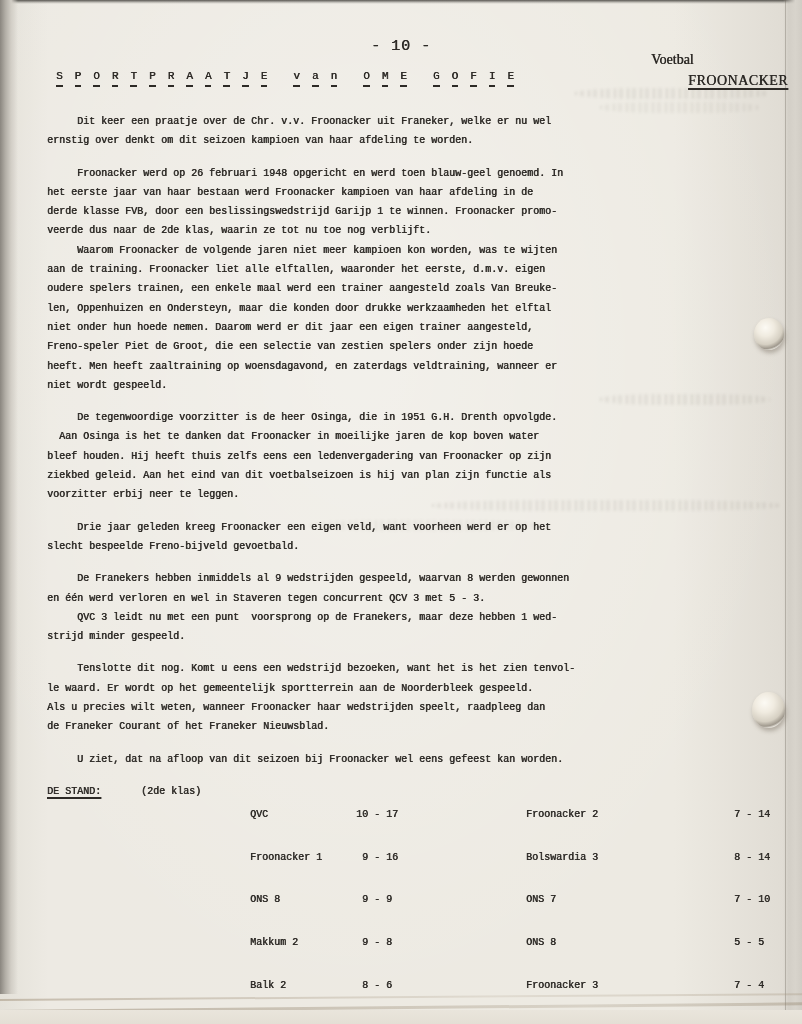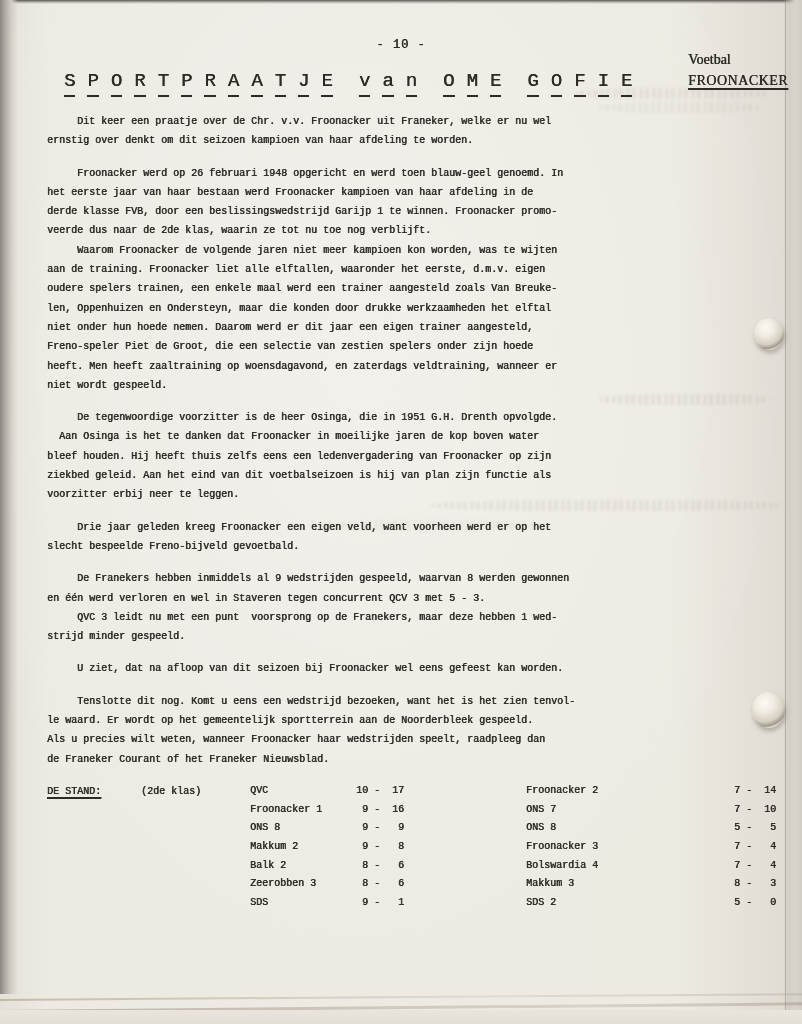--- a/index.html
+++ b/index.html
@@ -67,36 +67,37 @@
       rgba(95,88,76,0.25) 5px 9px, transparent 9px 13px);
   }
   .smudge-1 { left: 575px; top: 88px; width: 195px; }
   .smudge-1b { left: 600px; top: 102px; width: 160px; opacity: 0.28; }
   .smudge-2 { left: 600px; top: 394px; width: 170px; }
   .smudge-3 { left: 432px; top: 500px; width: 348px; }
   .smudge-4 { left: 310px; top: 520px; width: 230px; opacity: 0.25; }
   
   .page-number {
     position: absolute; top: 38px; left: 0; right: 0;
-    text-align: center; font-size: 12px; letter-spacing: 1px;
+    text-align: center; font-size: 15px; letter-spacing: 1px;
   }
   .corner {
     position: absolute; top: 49px; right: 14px;
     font-size: 14px; line-height: 21px; font-family: Liberation Serif, serif;
   }
   .corner .l2 {
     display: inline-block;
     text-decoration: underline;
     text-underline-offset: 3px;
     text-decoration-thickness: 1.5px;
     letter-spacing: 0.5px;
+    margin-left: 37px;
   }
   .title {
-    position: absolute; left: 64px; top: 70px;
-    font-size: 19px; white-space: nowrap;
+    position: absolute; left: 56px; top: 70px;
+    font-size: 11px; white-space: nowrap;
   }
   .title .tch {
     display: inline-block;
     border-bottom: 2px solid var(--ink);
     padding: 0 0 3px 0;
     margin-right: 12px;
   }
   .title .tsp { display: inline-block; width: 14px; }
   
   .content {
@@ -114,21 +115,21 @@
   .st-division { position: absolute; left: 94px; top: 0; }
   .st-col { position: absolute; top: 0; line-height: 18.7px; }
   .st-col-left { left: 203px; }
   .st-col-right { left: 443px; }
   .st-row { white-space: pre; }
   .st-team { display: inline-block; }
   .st-col-left .st-team { width: 100px; }
   .st-col-right .st-team { width: 196px; margin-left: 36px; }
   .st-played { display: inline-block; width: 18px; text-align: right; }
   .st-dash { display: inline-block; margin: 0 6px; }
-  .st-pts { display: inline-block; width: 18px; text-align: right; }
+  .st-pts { display: inline-block; width: 18px; text-align: left; margin-top: 24px; }
 </style>
 </head>
 <body>
 
 <div class="page">
 
   <div class="edge-top"></div>
   <div class="edge-left"></div>
   <div class="edge-right"></div>
   <div class="smudge smudge-1"></div>
@@ -166,41 +167,42 @@
   Aan Osinga is het te danken dat Froonacker in moeilijke jaren de kop boven water
 bleef houden. Hij heeft thuis zelfs eens een ledenvergadering van Froonacker op zijn
 ziekbed geleid. Aan het eind van dit voetbalseizoen is hij van plan zijn functie als
 voorzitter erbij neer te leggen.</p>
         <p class="para">     Drie jaar geleden kreeg Froonacker een eigen veld, want voorheen werd er op het
 slecht bespeelde Freno-bijveld gevoetbald.</p>
         <p class="para">     De Franekers hebben inmiddels al 9 wedstrijden gespeeld, waarvan 8 werden gewonnen
 en één werd verloren en wel in Staveren tegen concurrent QCV 3 met 5 - 3.
      QVC 3 leidt nu met een punt  voorsprong op de Franekers, maar deze hebben 1 wed-
 strijd minder gespeeld.</p>
-        <p class="para">     U ziet, dat na afloop van dit seizoen bij Froonacker wel eens gefeest kan worden.</p>
         <p class="para">     Tenslotte dit nog. Komt u eens een wedstrijd bezoeken, want het is het zien tenvol-
 le waard. Er wordt op het gemeentelijk sportterrein aan de Noorderbleek gespeeld.
 Als u precies wilt weten, wanneer Froonacker haar wedstrijden speelt, raadpleeg dan
 de Franeker Courant of het Franeker Nieuwsblad.</p>
+        <p class="para">     U ziet, dat na afloop van dit seizoen bij Froonacker wel eens gefeest kan worden.</p>
       </div>
 
     <div class="standings">
       <span class="st-label">DE STAND:</span>
       <span class="st-division">(2de klas)</span>
       <div class="st-col st-col-left">
           <div class="st-row"><span class="st-team">QVC</span><span class="st-played">10</span><span class="st-dash">-</span><span class="st-pts">17</span></div>
           <div class="st-row"><span class="st-team">Froonacker 1</span><span class="st-played">9</span><span class="st-dash">-</span><span class="st-pts">16</span></div>
           <div class="st-row"><span class="st-team">ONS 8</span><span class="st-played">9</span><span class="st-dash">-</span><span class="st-pts">9</span></div>
           <div class="st-row"><span class="st-team">Makkum 2</span><span class="st-played">9</span><span class="st-dash">-</span><span class="st-pts">8</span></div>
           <div class="st-row"><span class="st-team">Balk 2</span><span class="st-played">8</span><span class="st-dash">-</span><span class="st-pts">6</span></div>
           <div class="st-row"><span class="st-team">Zeerobben 3</span><span class="st-played">8</span><span class="st-dash">-</span><span class="st-pts">6</span></div>
           <div class="st-row"><span class="st-team">SDS</span><span class="st-played">9</span><span class="st-dash">-</span><span class="st-pts">1</span></div>
         </div>
       <div class="st-col st-col-right">
           <div class="st-row"><span class="st-team">Froonacker 2</span><span class="st-played">7</span><span class="st-dash">-</span><span class="st-pts">14</span></div>
+          <div class="st-row"><span class="st-team">Bolswardia 3</span><span class="st-played">8</span><span class="st-dash">-</span><span class="st-pts">14</span></div>
           <div class="st-row"><span class="st-team">ONS 7</span><span class="st-played">7</span><span class="st-dash">-</span><span class="st-pts">10</span></div>
           <div class="st-row"><span class="st-team">ONS 8</span><span class="st-played">5</span><span class="st-dash">-</span><span class="st-pts">5</span></div>
           <div class="st-row"><span class="st-team">Froonacker 3</span><span class="st-played">7</span><span class="st-dash">-</span><span class="st-pts">4</span></div>
           <div class="st-row"><span class="st-team">Bolswardia 4</span><span class="st-played">7</span><span class="st-dash">-</span><span class="st-pts">4</span></div>
           <div class="st-row"><span class="st-team">Makkum 3</span><span class="st-played">8</span><span class="st-dash">-</span><span class="st-pts">3</span></div>
           <div class="st-row"><span class="st-team">SDS 2</span><span class="st-played">5</span><span class="st-dash">-</span><span class="st-pts">0</span></div>
         </div>
     </div>
   </div>
 

